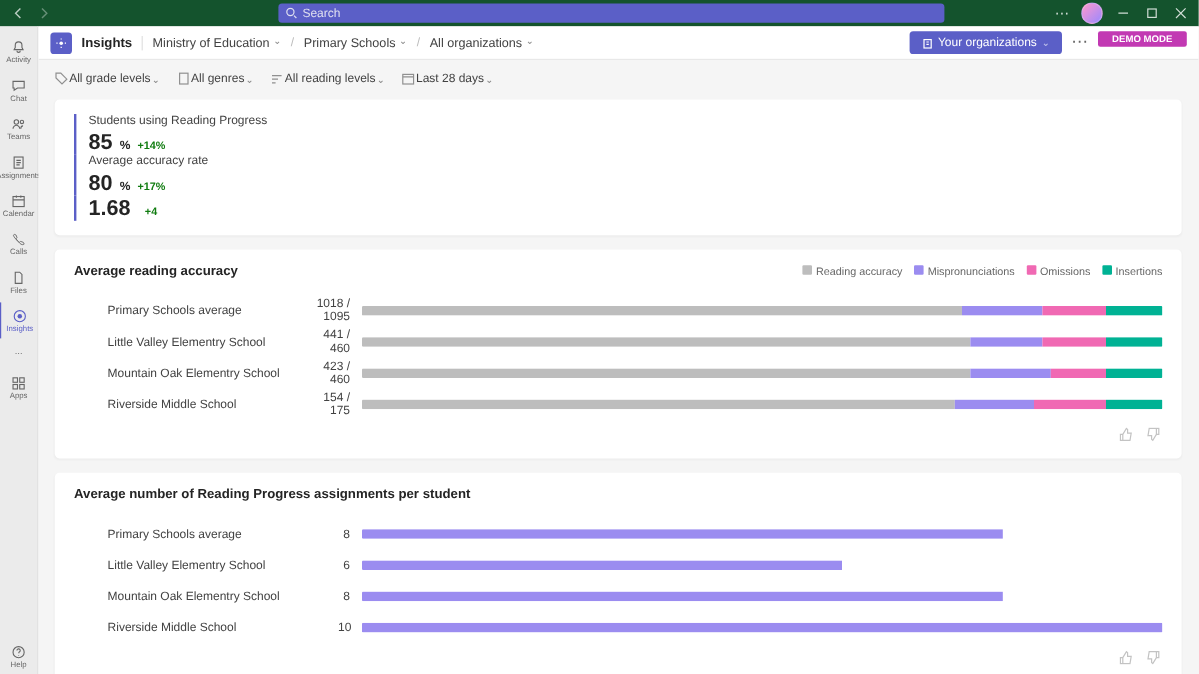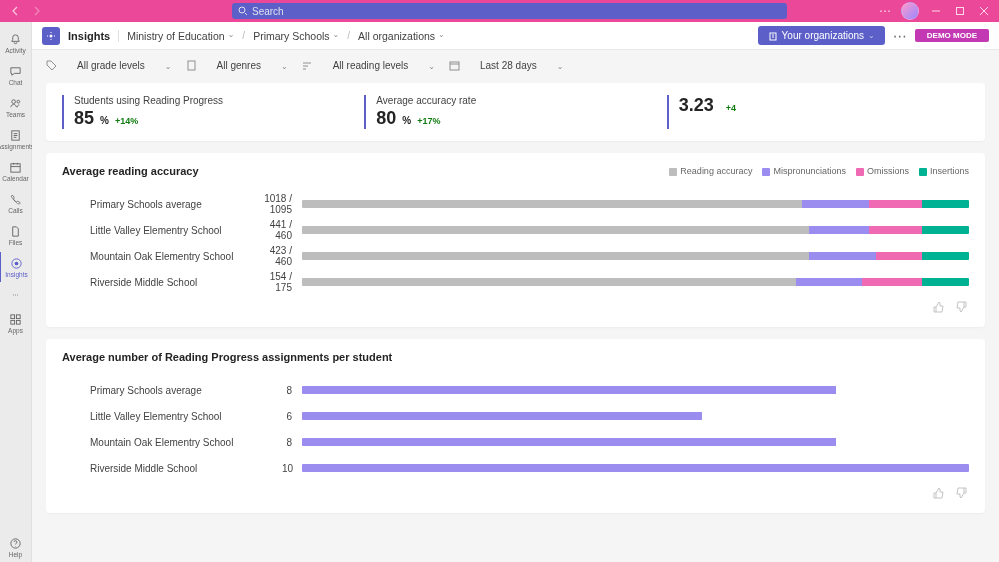--- a/index.html
+++ b/index.html
@@ -1,57 +1,57 @@
 <!DOCTYPE html>
 <html><head>
 <meta charset="utf-8">
 <style>
 * { box-sizing: border-box; margin: 0; padding: 0; font-family: "Segoe UI", -apple-system, sans-serif; }
 html, body { width: 999px; height: 562px; overflow: hidden; background: #f5f5f5; }
-.titlebar { height: 22px; background: #ec4899; display: flex; align-items: center; padding: 0 8px; color: #fff; justify-content: flex-end; }
+.titlebar { height: 22px; background: #14532d; display: flex; align-items: center; padding: 0 8px; color: #fff; justify-content: flex-end; }
 .tb-nav { display: flex; gap: 4px; margin-right: 8px; }
 .tb-arrow { width: 16px; height: 16px; display:flex; align-items:center; justify-content:center; opacity:.7; cursor:pointer;}
 .tb-search { flex: 0 0 auto; margin-left: 180px; width: 555px; height: 16px; background: #5b5fc7; border-radius: 3px; display: flex; align-items: center; padding: 0 6px; gap: 4px; font-size: 10px; color: #e0e0f0; }
 .tb-right { margin-left: auto; display: flex; align-items: center; gap: 10px; }
 .tb-dots { opacity:.8; font-size:12px;}
 .tb-avatar { width: 18px; height: 18px; border-radius: 50%; background: linear-gradient(135deg,#f9c,#98f); border:1px solid #fff3;}
 .tb-win { width:14px; height:14px; display:flex; align-items:center; justify-content:center; opacity:.8;}
 .app { display: flex; height: 540px; }
 .rail { width: 32px; background: #ebebeb; border-right: 1px solid #e0e0e0; display: flex; flex-direction: column; align-items: center; padding-top: 6px; gap: 2px; }
 .rail-item { width: 32px; display: flex; flex-direction: column; align-items: center; padding: 4px 0; font-size: 6.5px; color: #666; cursor:pointer; gap:1px;}
 .rail-item.active { color: #5b5fc7; border-left: 2px solid #5b5fc7; margin-left:-2px; padding-left:2px;}
 .rail-icon { width: 14px; height: 14px; display:flex; align-items:center; justify-content:center;}
 .rail-spacer { flex:1;}
 .main { flex: 1; display: flex; flex-direction: column; background:#f5f5f5; overflow:hidden;}
 .crumbs { height: 28px; background: #fff; border-bottom: 1px solid #e8e8e8; display: flex; align-items: center; padding: 0 10px; gap: 8px; }
 .crumb-brand { width: 18px; height: 18px; background: #5b5fc7; border-radius: 3px; color:#fff; display:flex; align-items:center; justify-content:center; font-size:10px;}
 .crumb-insights { font-size: 11px; font-weight: 600; color: #242424; padding-right:8px; border-right:1px solid #e0e0e0;}
 .crumb-link { font-size: 10.5px; color: #424242; display:flex; gap:3px; cursor:pointer;}
 .crumb-sep { color: #bbb; font-size: 10px; }
-.crumbs-right { margin-left: auto; display: flex; align-items: center; gap: 8px; }
+.crumbs-right { margin-left: auto; display: flex; align-items: flex-start; gap: 8px; }
 .btn-org { background: #5b5fc7; color:#fff; font-size:10px; padding: 4px 10px; border-radius:3px; display:flex; align-items:center; gap:4px; cursor:pointer;}
 .demo-badge { background: #c239b3; color:#fff; font-size:8px; padding: 2px 12px; border-radius:2px; font-weight:600;}
 .more-dots { color:#666; font-size:14px; cursor:pointer;}
 .content { flex:1; overflow-y:auto; padding: 10px 14px; }
 .back-link { font-size: 10px; color: #5b5fc7; display:flex; align-items:center; gap:3px; cursor:pointer; margin-bottom:6px;}
 .page-title { font-size: 16px; font-weight: 600; color: #242424; margin-bottom: 10px; }
 .filters { display: flex; gap: 14px; margin-bottom: 12px; }
-.filter { font-size: 10px; color: #424242; display:flex; align-items:flex-end; gap:20px; cursor:pointer;}
+.filter { font-size: 10px; color: #424242; display:flex; align-items:flex-end; gap:1px; cursor:pointer;}
 .filter-icon { width:11px; height:11px; opacity:.7;}
 .card { background:#fff; border-radius:4px; padding: 12px 16px; margin-bottom: 12px; box-shadow: 0 1px 2px rgba(0,0,0,.04);}
-.stats-row { display:flex; }
+.stats-row { display:flex;flex-direction:column; }
 .stat { flex:1; border-left: 2px solid #5b5fc7; padding-left: 10px;}
 .stat-label { font-size: 10px; color: #424242; margin-bottom: 2px;}
 .stat-val { font-size: 18px; font-weight: 600; color: #242424; display:flex; align-items:baseline; gap:6px;}
 .stat-unit { font-size: 10px;}
 .stat-delta { font-size: 9px; color: #107c10;}
 .card-head { display:flex; align-items:center; margin-bottom: 14px;}
 .card-title { font-size: 11px; font-weight:600; color:#242424;}
 .legend { margin-left:auto; display:flex; gap:10px; font-size: 9px; color:#666;}
-.leg-item { display:flex; align-items:flex-end; gap:3px;}
+.leg-item { display:flex; align-items:flex-start; gap:3px;}
 .leg-sq { width:8px; height:8px; border-radius:1px;}
 .chart-row { display:flex; align-items:center; height: 26px; font-size: 10px; color:#424242;}
 .row-label { width: 190px; padding-left: 28px; }
 .row-value { width: 50px; text-align:right; padding-right: 10px;}
 .row-bar { flex:1; height: 8px; display:flex; border-radius:1px; overflow:hidden;}
 .seg { height:100%;}
 .card-feedback { display:flex; justify-content:flex-end; gap:8px; margin-top:6px;}
 .fb-btn { width:14px; height:14px; opacity:.5; cursor:pointer;}
 .chev { font-size:8px; opacity:.6;}
 svg { display:block;}
@@ -280,21 +280,21 @@
         <div class="stat">
           <div class="stat-label">Average accuracy rate</div>
           <div class="stat-val">
               <span>80</span>
               <span class="stat-unit">%</span>
               <span class="stat-delta">+17%</span>
             </div>
         </div>
         <div class="stat">
           <div class="stat-val">
-              <span>3.23</span>
+              <span>1.68</span>
               <span class="stat-unit"></span>
               <span class="stat-delta">+4</span>
             </div>
         </div>
       </div>
 
       <div class="card">
         <div class="card-head">
           <div class="card-title">Average reading accuracy</div>
           <div class="legend" id="acc-legend">

